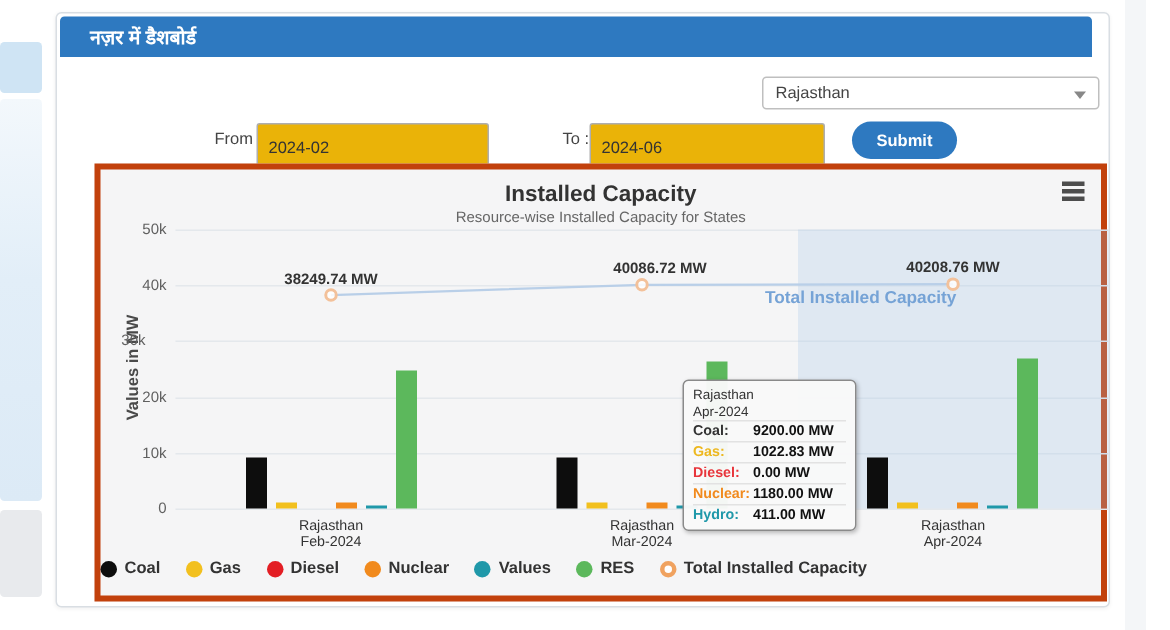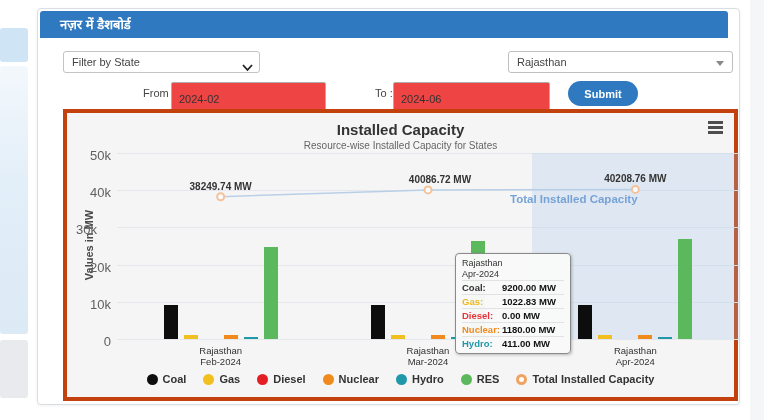--- a/index.html
+++ b/index.html
@@ -34,21 +34,21 @@
   .tri-down { position:absolute; right:8px; top:9px; width:0; height:0;
           border-left:4px solid transparent; border-right:4px solid transparent;
           border-top:5px solid #888; }
 
   
   .date-label { position:absolute; font-size:11px; color:#444; top:78px; }
   .lbl-from { left:105px; }
   .lbl-to   { left:337px; }
   .date-input { position:absolute; top:73px; height:34px; border:1px solid #aeaeae;
           border-radius:2px; font-size:11px; color:#333; padding:0 7px;
-          font-family:"Liberation Sans", sans-serif; background:#ef4444; }
+          font-family:"Liberation Sans", sans-serif; background:#eab308; }
   .inp-from { left:133px; width:155px; }
   .inp-to   { left:355px; width:157px; }
   .submit-btn { position:absolute; left:530px; top:72px; width:70px; height:25px;
           background:#2e79c0; color:#fff; border:none; border-radius:13px;
           font-size:11px; font-weight:bold; cursor:pointer;
           font-family:"Liberation Sans", sans-serif; }
 
   
   .chart-area { position:absolute; left:25px; top:100px; width:675px; height:292px;
           background:#f5f5f6; border:4px solid #c2410c; }
@@ -58,34 +58,34 @@
           font-size:10px; color:#666; }
   .burger { position:absolute; right:10px; top:8px; width:17px; height:13px; cursor:pointer; }
   .burger span { display:block; width:15px; height:2.5px; background:#4d4d4d; margin:0 0 2.5px 1px; }
 
   .y-axis-title { position:absolute; left:-28px; top:126px; width:100px; text-align:center;
           transform:rotate(-90deg); font-size:11px; font-weight:600; color:#4a4a4a; }
 
   .plot { position:absolute; left:50px; top:40px; width:622px; height:186px; }
   .gridline { position:absolute; left:0; width:100%; height:1px; background:#e4e8ec; }
   .ytick { position:absolute; right:628px; width:30px; text-align:right;
-          font-size:13px; color:#606060; }
+          font-size:10px; color:#606060; }
   .band { position:absolute; top:0; height:100%; background:rgba(160,195,230,0.25); }
   .bar { position:absolute; bottom:0; width:14px; }
   .line-svg { position:absolute; left:0; top:0; overflow:visible; }
   .dlabel { position:absolute; transform:translateX(-50%); white-space:nowrap;
           font-size:10px; font-weight:bold; color:#333; }
   .series-label { position:absolute; left:393px; top:40px; white-space:nowrap;
           font-size:11.5px; font-weight:bold; color:#76a3d6; }
 
   .xlabel { position:absolute; top:232px; width:140px; margin-left:-70px; text-align:center;
           font-size:9.5px; color:#333; line-height:11px; }
 
   .legend { position:absolute; left:0; top:260px; width:100%; display:flex;
-          justify-content:center; align-items:center; gap:17px; }
+          align-items:center; gap:17px; }
   .legend-item { display:flex; align-items:center; gap:5px; cursor:pointer; }
   .legend-dot { width:11px; height:11px; border-radius:50%; }
   .legend-ring { width:11px; height:11px; border-radius:50%; background:#fff;
           border:3px solid #f0a25f; }
   .legend-label { font-size:11px; font-weight:600; color:#333; }
 
   
   .tooltip { position:absolute; left:388px; top:140px; width:116px; z-index:10;
           background:rgba(249,249,249,0.97); border:1px solid #8a8a8a; border-radius:4px;
           box-shadow:1px 1px 3px rgba(0,0,0,0.25); padding:4px 6px 3px 6px; }
@@ -104,28 +104,20 @@
   <div class="frag frag-fade"></div>
   <div class="frag frag-grey"></div>
   <div class="frag frag-right"></div>
 
   <div class="card">
 
     <div class="card-header">
       <span>नज़र में डैशबोर्ड</span>
     </div>
 
-    <div class="select-box sel-state">
-      <span>Filter by State</span>
-      <span class="chev">
-        <svg width="11" height="8" viewBox="0 0 11 8">
-            <path d="M1 1 L5.5 6 L10 1" fill="none" stroke="#222" stroke-width="1.8"></path>
-          </svg>
-      </span>
-    </div>
 
 
     <div class="select-box sel-region">
       <span>Rajasthan</span>
       <span class="tri-down"></span>
     </div>
 
     <span class="date-label lbl-from">From :</span>
     <input class="date-input inp-from" value="2024-02" style="">
     <span class="date-label lbl-to">To :</span>
@@ -212,21 +204,21 @@
           <div class="legend-item">
             <span class="legend-dot" style="background: rgb(227, 30, 36);"></span>
             <span class="legend-label">Diesel</span>
           </div>
           <div class="legend-item">
             <span class="legend-dot" style="background: rgb(241, 138, 29);"></span>
             <span class="legend-label">Nuclear</span>
           </div>
           <div class="legend-item">
             <span class="legend-dot" style="background: rgb(31, 152, 169);"></span>
-            <span class="legend-label">Hydro</span>
+            <span class="legend-label">Values</span>
           </div>
           <div class="legend-item">
             <span class="legend-dot" style="background: rgb(92, 184, 92);"></span>
             <span class="legend-label">RES</span>
           </div>
           <div class="legend-item">
             <span class="legend-ring" style="border-color: rgb(240, 162, 95);"></span>
             <span class="legend-label">Total Installed Capacity</span>
           </div>
         </div>

